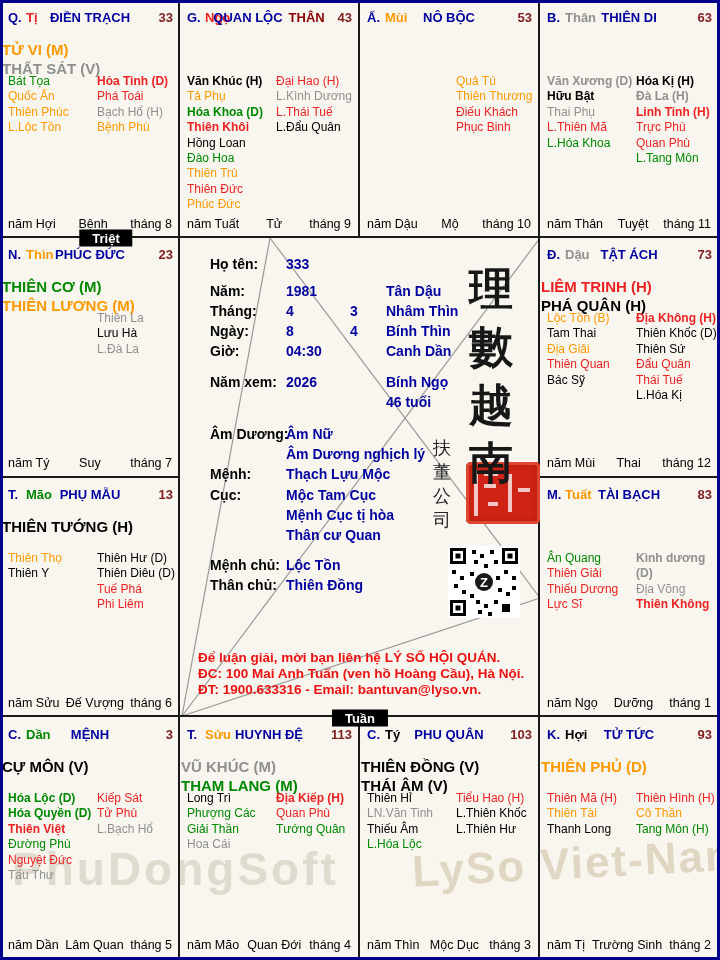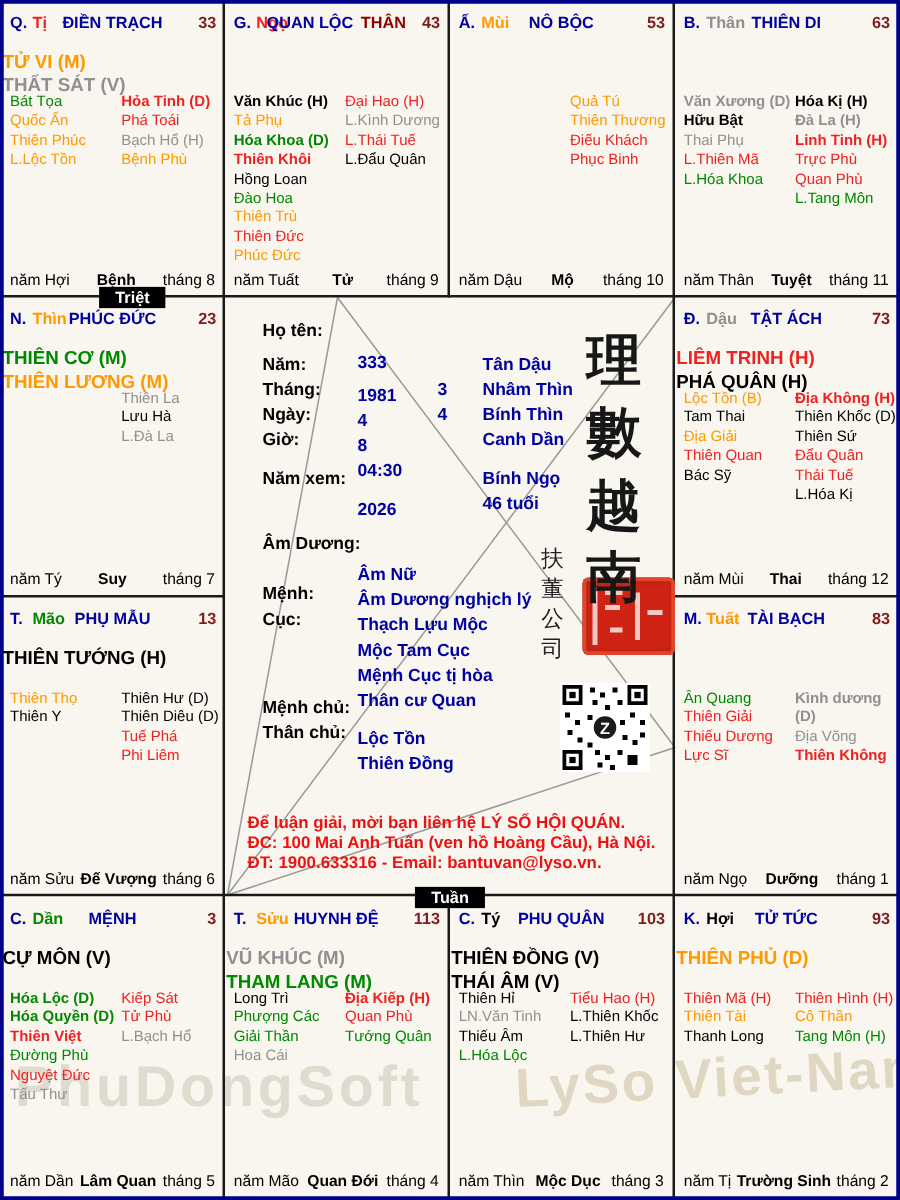--- a/index.html
+++ b/index.html
@@ -22,29 +22,29 @@
   .pextra{color:#8B0000;margin-left:6px;}
   .pnum{position:absolute;right:5px;color:#7f1d1d;}
   .mains{position:absolute;top:38px;left:0;right:0;text-align:left;font-weight:bold;font-size:15px;line-height:19px;}
   .col{position:absolute;top:72px;font-size:12px;line-height:15.4px;}
   .colL{left:6px;}
   .colR{left:95px;}
   .b{font-weight:bold;}
   .c-o{color:#FF9900;} .c-g{color:#008800;} .c-r{color:#EE2222;}
   .c-k{color:#000000;} .c-y{color:#909090;}
   .pfoot{position:absolute;left:6px;right:6px;bottom:5px;display:flex;justify-content:space-between;font-size:12.5px;color:#000;}
-  .stage{font-weight:bold;}
+  .stage{font-weight:normal;}
   
   .badge{position:absolute;z-index:6;background:#000;color:#fff;font-weight:bold;font-size:13px;
          padding:1px 13px;transform:translate(-50%,-50%);}
   
   .center{position:absolute;left:182px;top:238px;width:356px;height:354px;z-index:2;text-decoration:underline;}
   .crow{position:absolute;left:0;width:100%;height:20px;font-size:14px;font-weight:bold;}
   .clabel{position:absolute;left:28px;color:#000;}
-  .cval{position:absolute;left:104px;color:#0000A0;margin-top:25px;}
+  .cval{position:absolute;left:104px;color:#0000A0;}
   .cval2{position:absolute;left:168px;color:#0000A0;}
   .clunar{position:absolute;left:204px;color:#0000A0;}
   .contact{position:absolute;left:16px;top:412px;width:336px;font-size:13.5px;font-weight:bold;
            color:#EE1111;line-height:16px;}
   .callig-large{position:absolute;left:274px;top:22px;width:70px;text-align:center;z-index:3;
                 font-family:"DejaVu Serif","Liberation Serif",serif;font-weight:bold;
                 font-size:44px;line-height:58px;color:#171717;}
   .callig-small{position:absolute;left:248px;top:198px;width:24px;text-align:center;z-index:3;
                 font-family:"DejaVu Serif","Liberation Serif",serif;
                 font-size:18px;line-height:24px;color:#222;}

